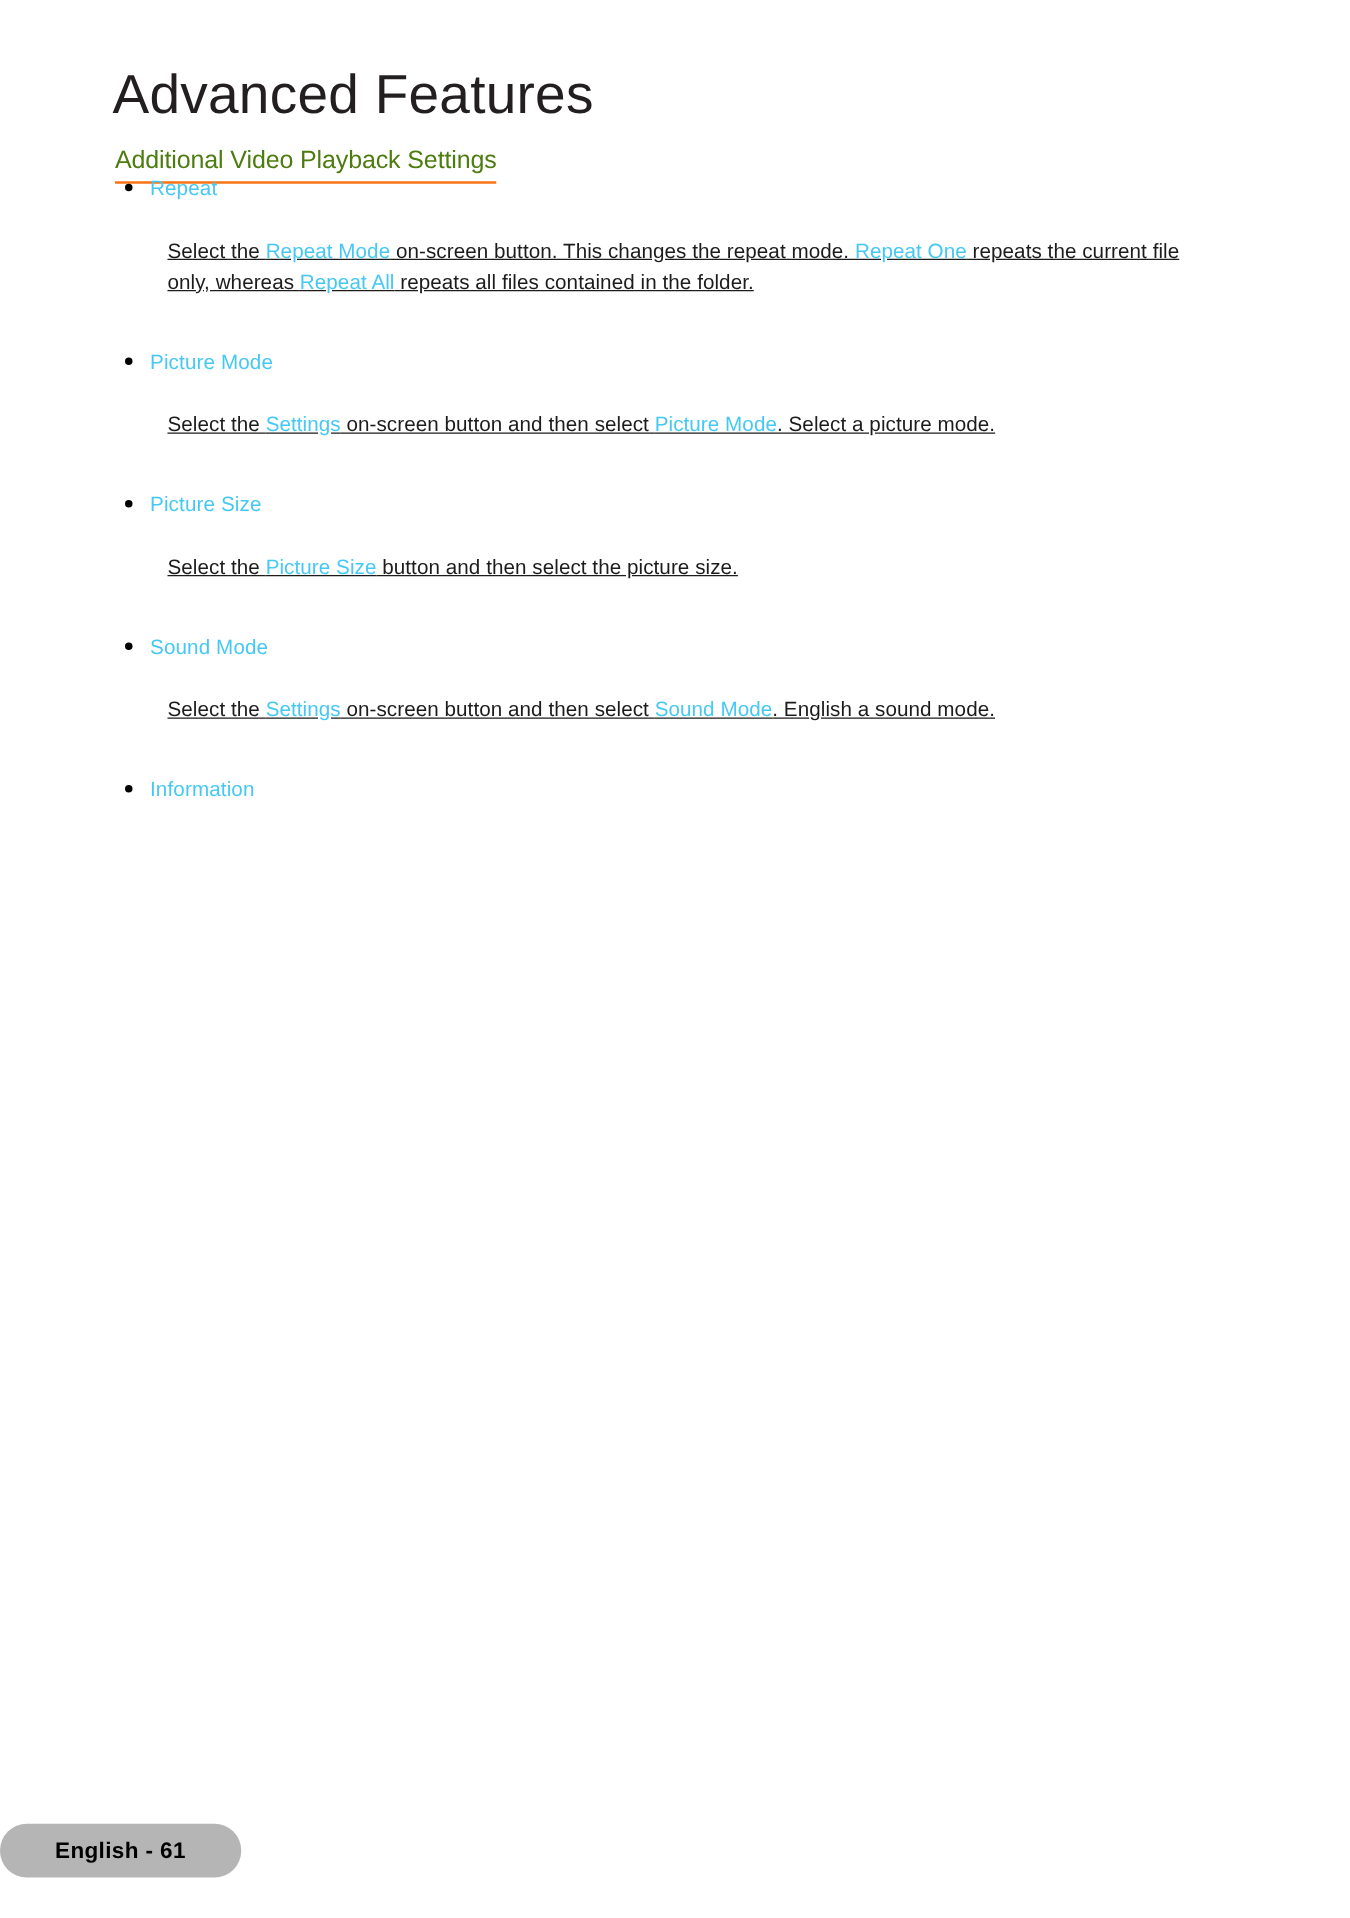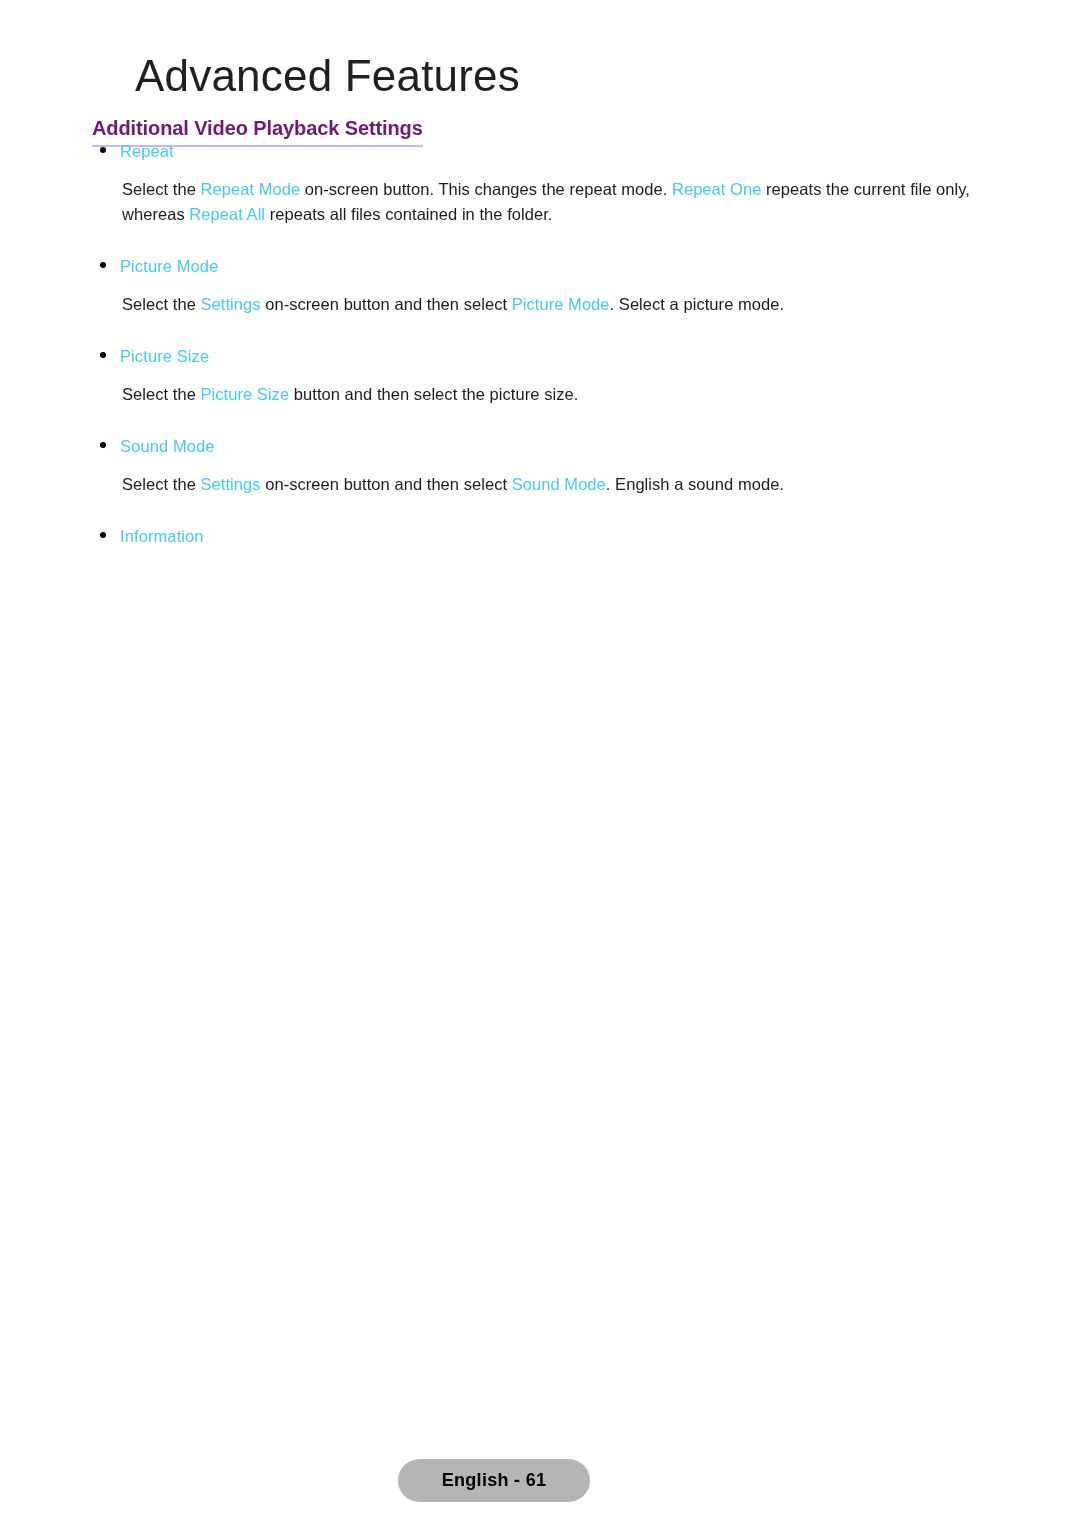--- a/index.html
+++ b/index.html
@@ -27,34 +27,33 @@
   .chapter-title {
     position: absolute;
     left: 90px;
     top: 52px;
     font-size: 44px;
     font-weight: 300;
     letter-spacing: 0.2px;
     color: #231f20;
     line-height: 1.1;
     white-space: nowrap;
-    margin-left: 45px;
   }
 
   
   .section-heading {
     position: absolute;
     left: 92px;
     top: 117px;
     font-size: 20px;
-    font-weight: bold;
-    color: #701a75;
+    font-weight: normal;
+    color: #4d7c0f;
     letter-spacing: -0.1px;
     padding-bottom: 5px;
-    border-bottom: 2px solid #c4b5fd;
+    border-bottom: 2px solid #f97316;
     display: inline-block;
     white-space: nowrap;
   }
 
   
   .content {
     position: absolute;
     left: 0;
     top: 136px;
     width: 1080px;
@@ -78,42 +77,43 @@
     border-radius: 50%;
   }
   .bullet-label {
     font-size: 16.5px;
     color: #46c8f5;
     line-height: 30px;
     letter-spacing: 0.1px;
   }
 
   .para {
-    margin: 2px;
+    margin: 14px;
     padding-left: 120px;
     padding-right: 95px;
     font-size: 16.5px;
     line-height: 25px;
     color: #1c1c1c;
     letter-spacing: 0.05px;
+    text-decoration: underline;
   }
 
   .term { color: #46c8f5; }
 
   
   .gap-after-bullet { height: 9px; }
   .gap-after-para   { height: 22px; }
 
   
   .footer {
     position: absolute;
     left: 0;
     top: 1459px;
     width: 988px;
-    text-align: center;
+    text-align: left;
   }
   .footer-pill {
     display: inline-block;
     background: #b5b5b5;
     color: #000000;
     font-size: 18px;
     font-weight: bold;
     border-radius: 22px;
     padding: 11px 44px;
     letter-spacing: 0.3px;

